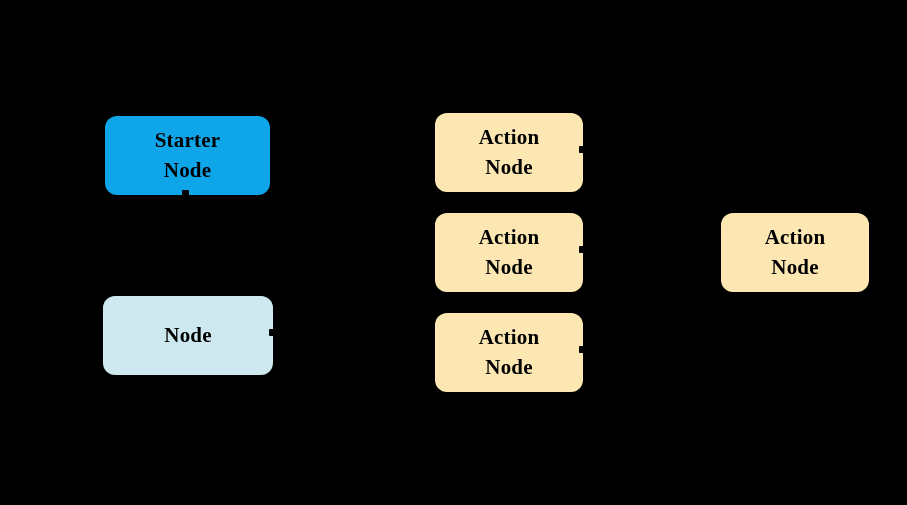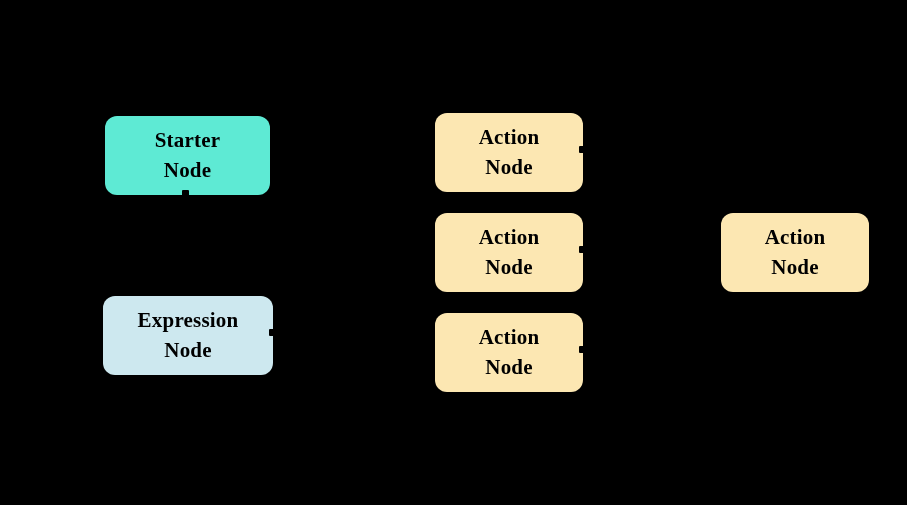--- a/index.html
+++ b/index.html
@@ -41,28 +41,27 @@
     height: 7px;
     background: #000000;
     border-radius: 1px;
   }
 </style>
 </head>
 <body>
 
 <div id="canvas">
 
-  <div class="node" style="left:105px; top:116px; width:165px; height:79px; background:#5eead4;">
+  <div class="node" style="left:105px; top:116px; width:165px; height:79px; background:#0ea5e9;">
     <span class="line">Starter</span>
     <span class="line">Node</span>
   </div>
   <div class="port" style="left:182px; top:190px;"></div>
 
   <div class="node" style="left:103px; top:296px; width:170px; height:79px; background:#CDE8EF;">
-    <span class="line">Expression</span>
     <span class="line">Node</span>
   </div>
   <div class="port" style="left:269px; top:329px;"></div>
 
   <div class="node" style="left:435px; top:113px; width:148px; height:79px; background:#FCE7B2;">
     <span class="line">Action</span>
     <span class="line">Node</span>
   </div>
   <div class="port" style="left:579px; top:146px;"></div>
 

